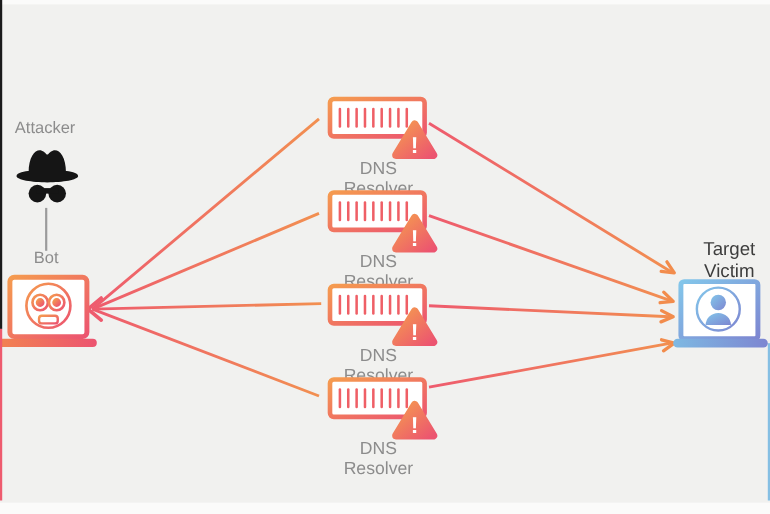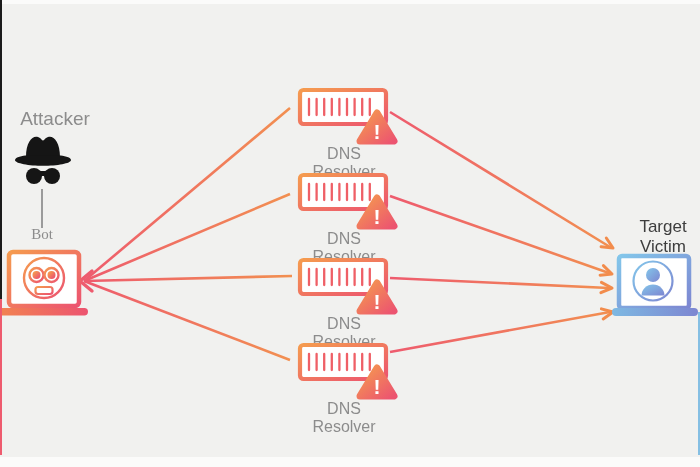--- a/index.html
+++ b/index.html
@@ -1,22 +1,22 @@
 <!DOCTYPE html>
 <html><head>
 <meta charset="utf-8">
 <style>
   html,body{margin:0;padding:0;}
   body{font-family:"Liberation Sans", sans-serif; background:#e8e8e8;}
   .canvas{position:relative;width:700px;height:467px;overflow:hidden;background:#fbfbfa;}
   .stage{position:absolute;left:0;top:4px;width:700px;height:453px;background:#f1f1ef;}
   .abs{position:absolute;}
   .label{position:absolute;color:#8c8c8c;text-align:center;}
-  .attacker-label{left:18px;top:108px;width:74px;font-size:19px;}
-  .bot-label{left:5px;top:226px;width:74px;font-size:15px;font-family:Liberation Serif, serif;}
+  .attacker-label{left:4px;top:108px;width:74px;font-size:15px;}
+  .bot-label{left:5px;top:226px;width:74px;font-size:15px;}
   .resolver-label{width:96px;font-size:16px;left:296px;}
   .victim-label{position:absolute;left:608px;width:110px;text-align:center;color:#3d3d3d;
                 font-size:17px;line-height:20px;}
   .vconnector{position:absolute;left:41px;top:189px;width:2px;height:39px;background:#9b9b9b;}
   .edge{position:absolute;width:2px;}
   .edge-black{left:0;top:0;height:299px;background:#1b1b1b;}
   .edge-red{left:0;top:299px;height:156px;background:#ee5b6e;}
   .edge-blue{left:698px;top:312px;height:143px;background:#85bfe3;}
   svg{display:block;}
   .overlay{position:absolute;left:0;top:0;}

